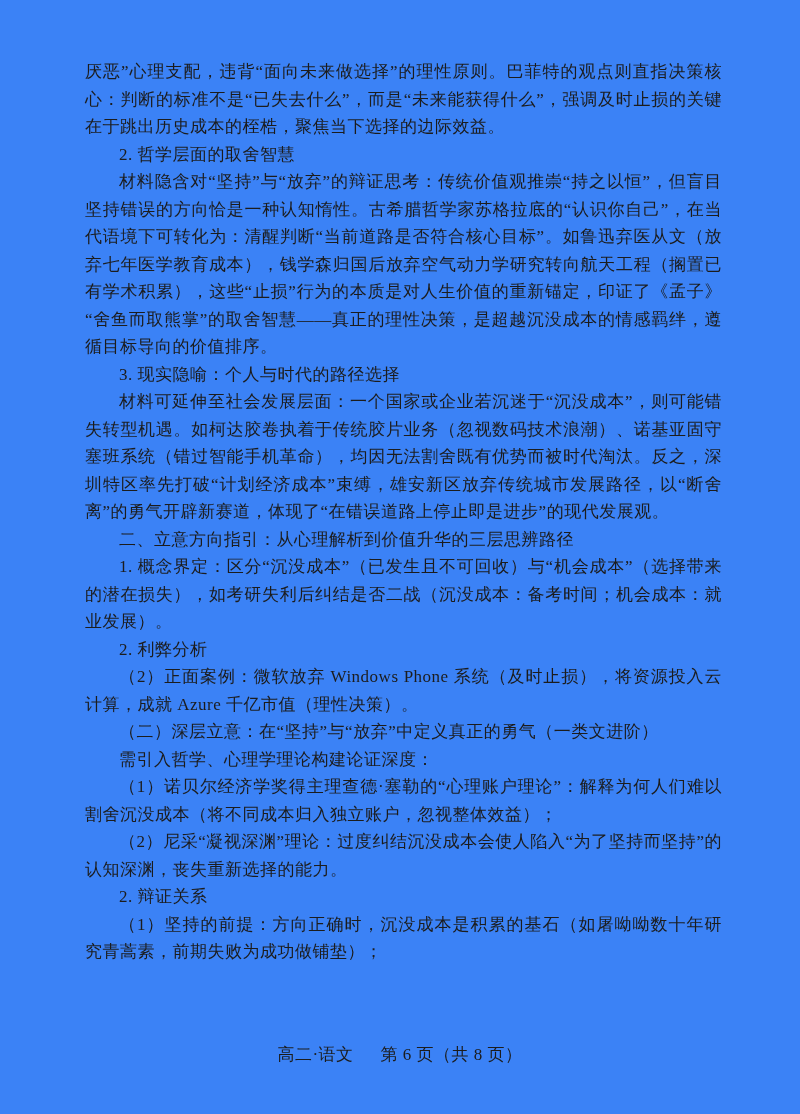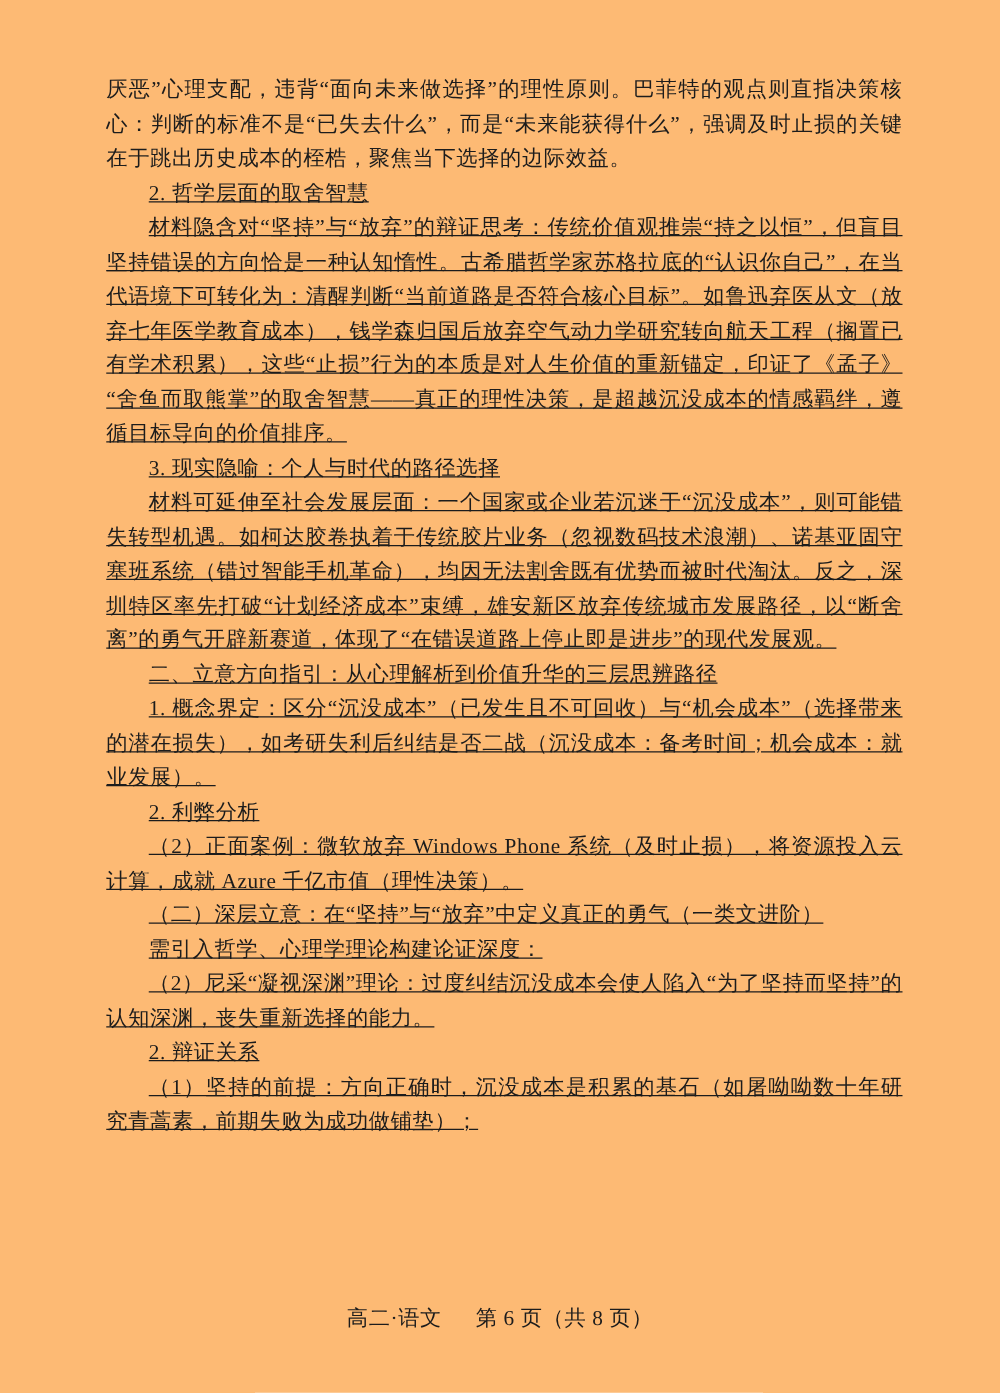--- a/index.html
+++ b/index.html
@@ -10,42 +10,41 @@
     width: 800px;
     height: 1114px;
     background: #fdfdfc;
     position: relative;
     overflow: hidden;
     font-family: "Liberation Serif", "DejaVu Serif", serif;
   }
   .page {
     position: absolute;
     inset: 0;
-    background: #fdba74;
+    background: #3b82f6;
   }
   .doc-body {
     position: absolute;
     top: 58px;
     left: 85px;
     width: 637px;
     color: #1c1c1c;
     font-size: 17px;
     line-height: 27.5px;
     letter-spacing: 0.5px;
     text-align: justify;
     text-justify: inter-character;
   }
   .doc-body p {
     margin: 0;
     padding: 0;
     word-break: break-all;
   }
   .doc-body p.indent {
     text-indent: 2em;
-    text-decoration: underline;
   }
   .page-footer {
     position: absolute;
     top: 1041px;
     left: 0;
     right: 0;
     display: flex;
     justify-content: center;
     align-items: baseline;
     gap: 27px;
@@ -64,20 +63,21 @@
       <p class="indent">2. 哲学层面的取舍智慧</p>
       <p class="indent">材料隐含对“坚持”与“放弃”的辩证思考：传统价值观推崇“持之以恒”，但盲目坚持错误的方向恰是一种认知惰性。古希腊哲学家苏格拉底的“认识你自己”，在当代语境下可转化为：清醒判断“当前道路是否符合核心目标”。如鲁迅弃医从文（放弃七年医学教育成本），钱学森归国后放弃空气动力学研究转向航天工程（搁置已有学术积累），这些“止损”行为的本质是对人生价值的重新锚定，印证了《孟子》 “舍鱼而取熊掌”的取舍智慧——真正的理性决策，是超越沉没成本的情感羁绊，遵循目标导向的价值排序。</p>
       <p class="indent">3. 现实隐喻：个人与时代的路径选择</p>
       <p class="indent">材料可延伸至社会发展层面：一个国家或企业若沉迷于“沉没成本”，则可能错失转型机遇。如柯达胶卷执着于传统胶片业务（忽视数码技术浪潮）、诺基亚固守塞班系统（错过智能手机革命），均因无法割舍既有优势而被时代淘汰。反之，深圳特区率先打破“计划经济成本”束缚，雄安新区放弃传统城市发展路径，以“断舍离”的勇气开辟新赛道，体现了“在错误道路上停止即是进步”的现代发展观。</p>
       <p class="indent">二、立意方向指引：从心理解析到价值升华的三层思辨路径</p>
       <p class="indent">1. 概念界定：区分“沉没成本”（已发生且不可回收）与“机会成本”（选择带来的潜在损失），如考研失利后纠结是否二战（沉没成本：备考时间；机会成本：就业发展）。</p>
       <p class="indent">2. 利弊分析</p>
       <p class="indent">（2）正面案例：微软放弃 Windows Phone 系统（及时止损），将资源投入云计算，成就 Azure 千亿市值（理性决策）。</p>
       <p class="indent">（二）深层立意：在“坚持”与“放弃”中定义真正的勇气（一类文进阶）</p>
       <p class="indent">需引入哲学、心理学理论构建论证深度：</p>
+      <p class="indent">（1）诺贝尔经济学奖得主理查德·塞勒的“心理账户理论”：解释为何人们难以割舍沉没成本（将不同成本归入独立账户，忽视整体效益）；</p>
       <p class="indent">（2）尼采“凝视深渊”理论：过度纠结沉没成本会使人陷入“为了坚持而坚持”的认知深渊，丧失重新选择的能力。</p>
       <p class="indent">2. 辩证关系</p>
       <p class="indent">（1）坚持的前提：方向正确时，沉没成本是积累的基石（如屠呦呦数十年研究青蒿素，前期失败为成功做铺垫）；</p>
     </div>
   <div class="page-footer">
     <span>高二·语文</span>
     <span>第 6 页（共 8 页）</span>
   </div>
 </div>
 

